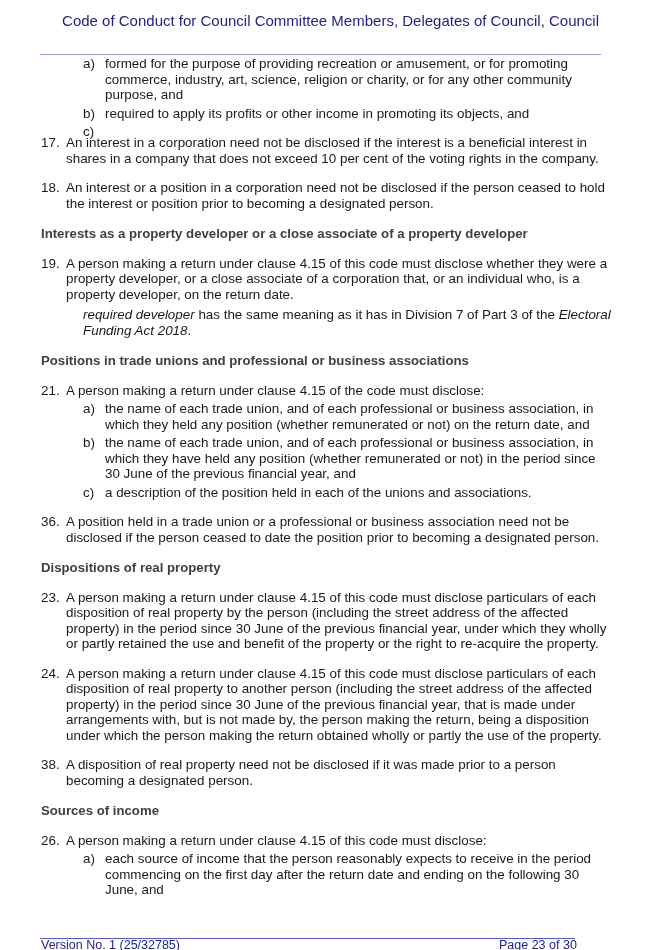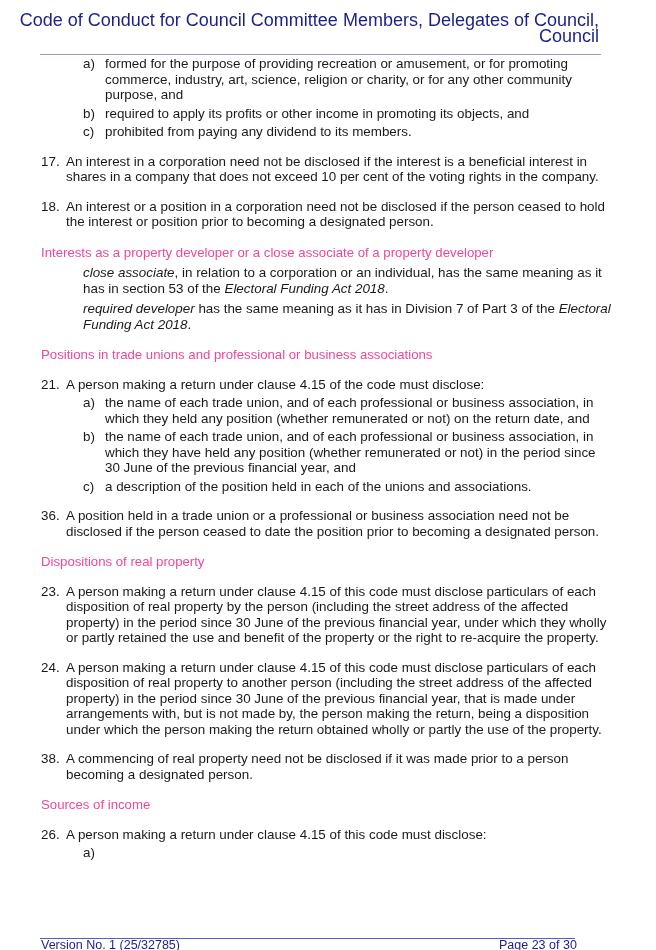--- a/index.html
+++ b/index.html
@@ -1,67 +1,67 @@
 <!DOCTYPE html>
 <html><head>
 <meta charset="utf-8">
 <style>
   html, body { margin: 0; padding: 0; background: #ffffff; }
   body { width: 656px; height: 950px; position: relative; overflow: hidden;
          font-family: "Liberation Sans", sans-serif; color: #1a1a1a; }
   .header { position: absolute; top: 13px; right: 57px; text-align: right;
-            color: #1c1f8a; font-size: 18px; line-height: 15.5px; }
+            color: #1c1f8a; font-size: 15px; line-height: 15.5px; }
   .header-rule { position: absolute; top: 54px; left: 40px; width: 561px; height: 0;
                  border-top: 1.5px solid #9a9ad0; }
   .content { position: absolute; top: 56px; left: 41px; width: 570px;
              font-size: 13.4px; line-height: 15.5px; }
   .sub { position: relative; padding-left: 64px; margin-bottom: 3px; }
   .sub .lbl { position: absolute; left: 42px; }
   .item { position: relative; padding-left: 25px; margin-top: 14px; margin-bottom: 3px; }
   .item .num { position: absolute; left: 0; }
-  .heading { color: #ec4899; font-weight: normal; font-size: 13.2px; margin-top: 15px; margin-bottom: 5px; }
+  .heading { color: #404040; font-weight: bold; font-size: 13.2px; margin-top: 15px; margin-bottom: 5px; }
   .defn { padding-left: 42px; margin-top: 5px; margin-bottom: 3px; }
   .defn i { font-style: italic; }
   .footer-rule { position: absolute; top: 938px; left: 40px; width: 535px; height: 0;
                  border-top: 1px solid #5a5ac0; }
   .footer-left { position: absolute; top: 938px; left: 41px; color: #1c1f8a; font-size: 12.5px; }
   .footer-right { position: absolute; top: 938px; left: 499px; color: #1c1f8a; font-size: 12.5px; }
 </style>
 </head>
 <body>
 
 <div class="header">
   <div>Code of Conduct for Council Committee Members, Delegates of Council, Council</div>
 </div>
 <div class="header-rule"></div>
 
 <div class="content">
   <div class="sub"><span class="lbl">a)</span><span>formed for the purpose of providing recreation or amusement, or for promoting commerce, industry, art, science, religion or charity, or for any other community purpose, and</span></div>
   <div class="sub"><span class="lbl">b)</span><span>required to apply its profits or other income in promoting its objects, and</span></div>
-  <div class="sub"><span class="lbl">c)</span><span>prohibited from paying any dividend to its members.</span></div>
+  <div class="sub"><span class="lbl">c)</span></div>
 
   <div class="item"><span class="num">17.</span><span>An interest in a corporation need not be disclosed if the interest is a beneficial interest in shares in a company that does not exceed 10 per cent of the voting rights in the company.</span></div>
   <div class="item"><span class="num">18.</span><span>An interest or a position in a corporation need not be disclosed if the person ceased to hold the interest or position prior to becoming a designated person.</span></div>
 
   <div class="heading">Interests as a property developer or a close associate of a property developer</div>
-  <div class="defn"><i>close associate</i><span>, in relation to a corporation or an individual, has the same meaning as it has in section 53 of the </span><i>Electoral Funding Act 2018</i><span>.</span></div>
+  <div class="item"><span class="num">19.</span><span>A person making a return under clause 4.15 of this code must disclose whether they were a property developer, or a close associate of a corporation that, or an individual who, is a property developer, on the return date.</span></div>
   <div class="defn"><i>required developer</i><span> has the same meaning as it has in Division 7 of Part 3 of the </span><i>Electoral Funding Act 2018</i><span>.</span></div>
 
   <div class="heading">Positions in trade unions and professional or business associations</div>
   <div class="item"><span class="num">21.</span><span>A person making a return under clause 4.15 of the code must disclose:</span></div>
   <div class="sub"><span class="lbl">a)</span><span>the name of each trade union, and of each professional or business association, in which they held any position (whether remunerated or not) on the return date, and</span></div>
   <div class="sub"><span class="lbl">b)</span><span>the name of each trade union, and of each professional or business association, in which they have held any position (whether remunerated or not) in the period since 30 June of the previous financial year, and</span></div>
   <div class="sub"><span class="lbl">c)</span><span>a description of the position held in each of the unions and associations.</span></div>
   <div class="item"><span class="num">36.</span><span>A position held in a trade union or a professional or business association need not be disclosed if the person ceased to date the position prior to becoming a designated person.</span></div>
 
   <div class="heading">Dispositions of real property</div>
   <div class="item"><span class="num">23.</span><span>A person making a return under clause 4.15 of this code must disclose particulars of each disposition of real property by the person (including the street address of the affected property) in the period since 30 June of the previous financial year, under which they wholly or partly retained the use and benefit of the property or the right to re-acquire the property.</span></div>
   <div class="item"><span class="num">24.</span><span>A person making a return under clause 4.15 of this code must disclose particulars of each disposition of real property to another person (including the street address of the affected property) in the period since 30 June of the previous financial year, that is made under arrangements with, but is not made by, the person making the return, being a disposition under which the person making the return obtained wholly or partly the use of the property.</span></div>
-  <div class="item"><span class="num">38.</span><span>A commencing of real property need not be disclosed if it was made prior to a person becoming a designated person.</span></div>
+  <div class="item"><span class="num">38.</span><span>A disposition of real property need not be disclosed if it was made prior to a person becoming a designated person.</span></div>
 
   <div class="heading">Sources of income</div>
   <div class="item"><span class="num">26.</span><span>A person making a return under clause 4.15 of this code must disclose:</span></div>
-  <div class="sub"><span class="lbl">a)</span></div>
+  <div class="sub"><span class="lbl">a)</span><span>each source of income that the person reasonably expects to receive in the period commencing on the first day after the return date and ending on the following 30 June, and</span></div>
 </div>
 
 <div class="footer-rule"></div>
 <div class="footer-left">Version No.  1 (25/32785)</div>
 <div class="footer-right">Page 23 of 30</div>
 
 </body></html>

